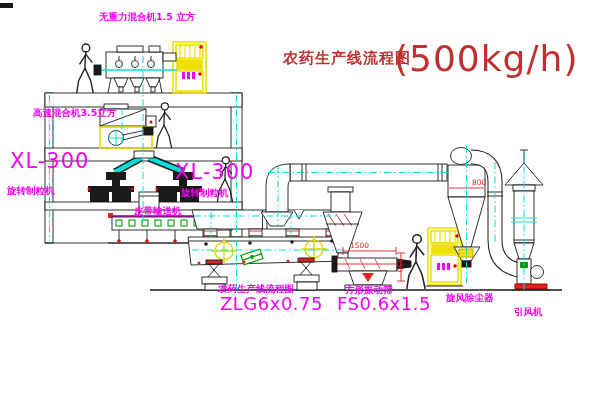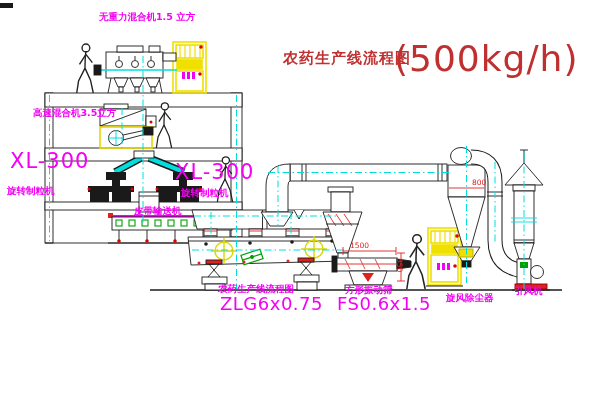--- a/index.html
+++ b/index.html
@@ -318,19 +318,19 @@
 
 <div class="lbl mag" style="left:134px;top:206px;">皮带输送机</div>
 
 <div class="lbl mag" style="left:218px;top:284px;">农药生产线流程图</div>
 <div class="lbl model" style="left:220px;top:295px;">ZLG6x0.75</div>
 
 <div class="lbl mag" style="left:345px;top:285px;">方形振动筛</div>
 <div class="lbl model" style="left:337px;top:295px;">FS0.6x1.5</div>
 
 <div class="lbl mag" style="left:446px;top:293px;">旋风除尘器</div>
-<div class="lbl mag" style="left:514px;top:286px;">引风机</div>
+<div class="lbl mag" style="left:514px;top:307px;">引风机</div>
 
 <div class="lbl dim" style="left:350px;top:242px;">1500</div>
 <div class="lbl dim" style="left:472px;top:179px;">800</div>
 <div class="lbl dim dim-vert" style="left:395px;top:258px;">350</div>
 
 </div>
 
 </body></html>

